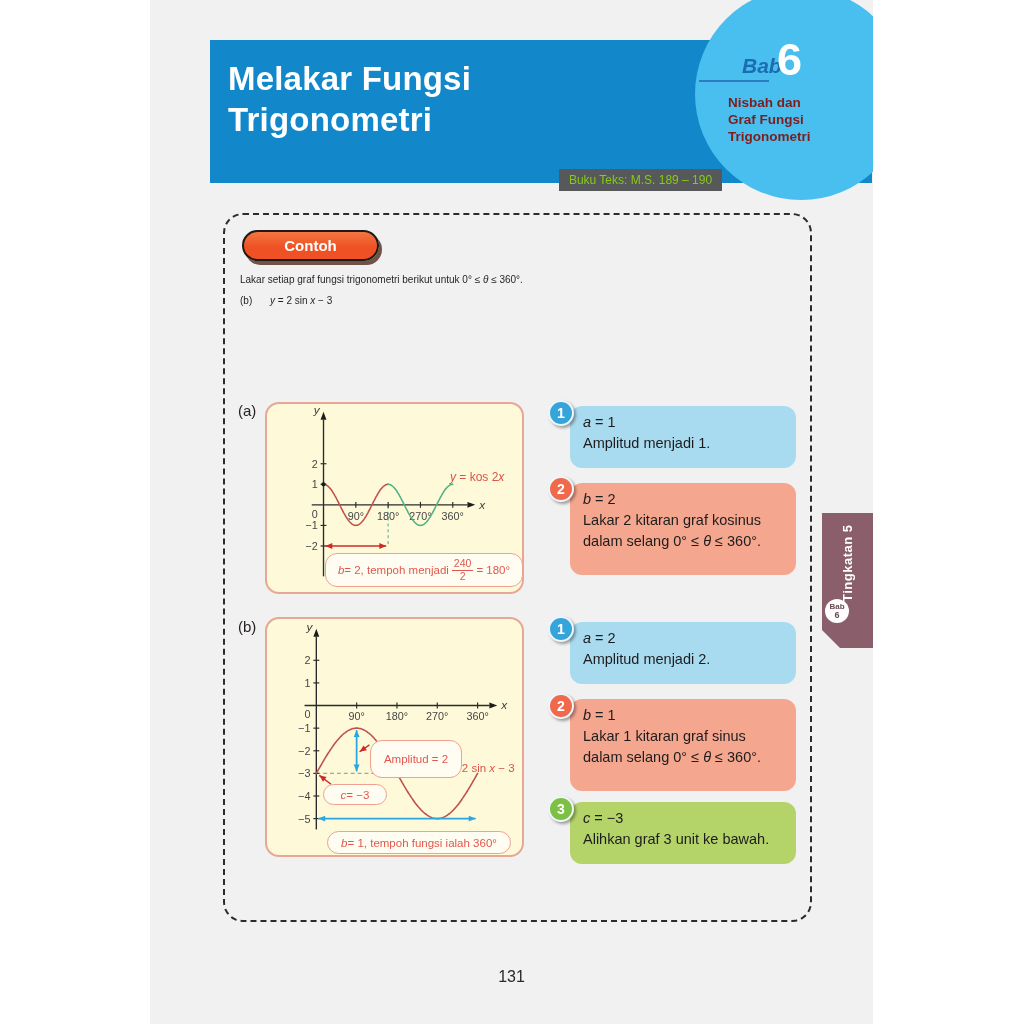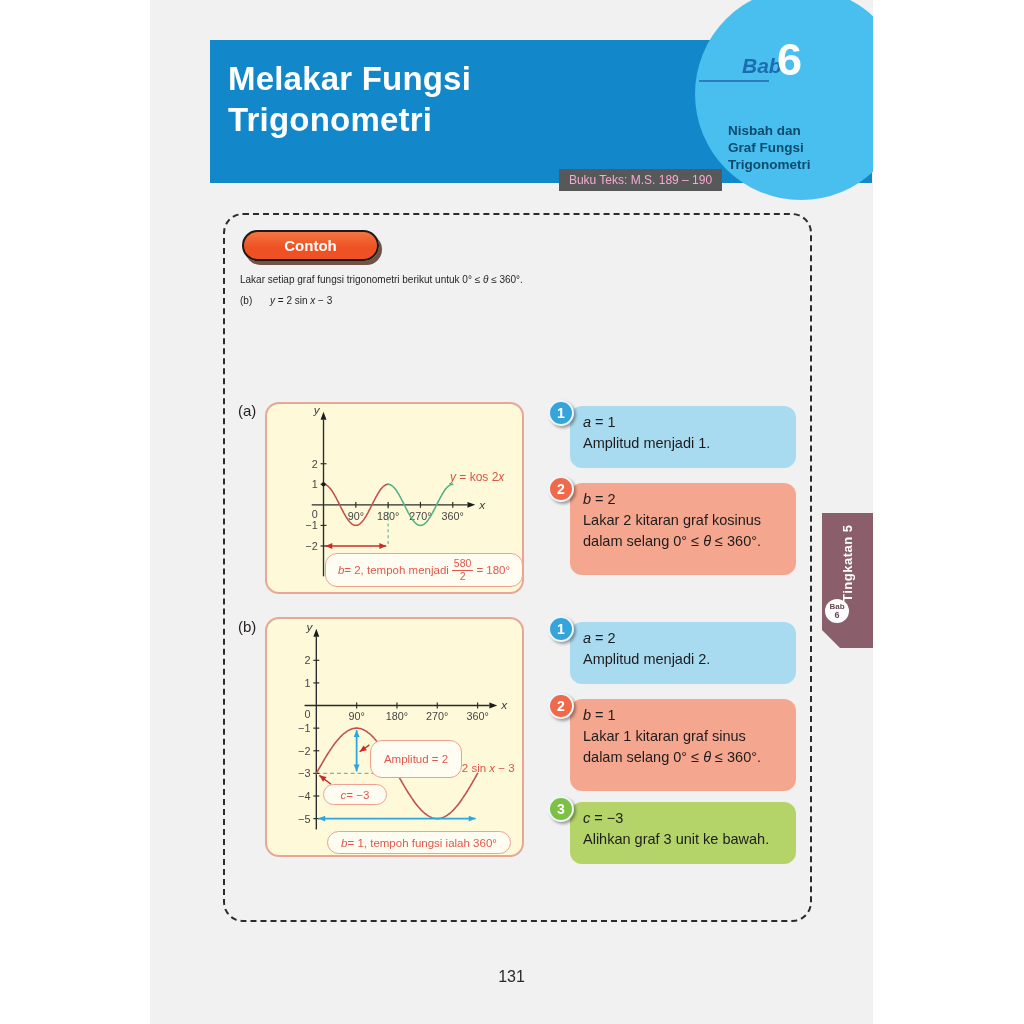--- a/index.html
+++ b/index.html
@@ -21,24 +21,24 @@
     font-size:33px; line-height:41px; letter-spacing:.2px; }
   .chapter-circle {
     position:absolute; left:545px; top:-12px; width:212px; height:212px;
     border-radius:50%; background:#49bfef; z-index:2;
   }
   .bab-underline { position:absolute; left:4px; top:92px; width:70px; height:2px; background:#2e7cc0; }
   .bab-label { position:absolute; left:47px; top:66px; font-size:21px; font-weight:bold;
     font-style:italic; color:#1b6cb0; }
   .chapter-number { position:absolute; left:82px; top:46px; font-size:45px; font-weight:bold; color:#fff; }
   .chapter-name { position:absolute; left:33px; top:106px; font-size:13.5px; font-weight:bold;
-    color:#0c4a6e; line-height:17px;margin-top:28px; }
+    color:#7f1d1d; line-height:17px; }
   .buku-bar {
     position:absolute; left:409px; top:169px; width:163px; height:22px; background:#57585a;
-    color:#f9a8d4; font-size:12px; display:flex; align-items:center; justify-content:center; z-index:3;
+    color:#84cc16; font-size:12px; display:flex; align-items:center; justify-content:center; z-index:3;
   }
   
   .dashed-box {
     position:absolute; left:73px; top:213px; width:589px; height:709px;
     border:2px dashed #2b2b2b; border-radius:20px; z-index:2;
   }
   .btn {
     position:absolute; width:137px; height:31px;
     background:linear-gradient(180deg,#f47643 0%,#ee5224 55%);
     border:2px solid #211a14; border-radius:16px;
@@ -187,21 +187,21 @@
               <circle cx="57" cy="82" r="2.2" fill="#1c1c1c"></circle>
               <line x1="59" y1="145" x2="121" y2="145" stroke="#cc2a26" stroke-width="1.6"></line>
               <polygon points="121,145 114,148 114,142" fill="#cc2a26"></polygon>
               <polygon points="59,145 66,142 66,148" fill="#cc2a26"></polygon>
             </svg></div>
         <div class="curve-label clabel-a"><i class="mvar">y</i><span> = kos 2</span><i class="mvar">x</i></div>
         <div class="gbubble caption-a">
             <i class="mvar">b</i>
             <span> = 2, tempoh menjadi </span>
             <span class="frac">
-              <span class="fnum">580</span>
+              <span class="fnum">240</span>
               <span class="fden">2</span>
             </span>
             <span> = 180°</span>
           </div>
       </div>
 
       <div class="badge badge-blue ba1">1</div>
       <div class="cobox cobox-blue bx1">
         <div><i class="mvar">a</i><span> = 1</span></div>
         <div>Amplitud menjadi 1.</div>

